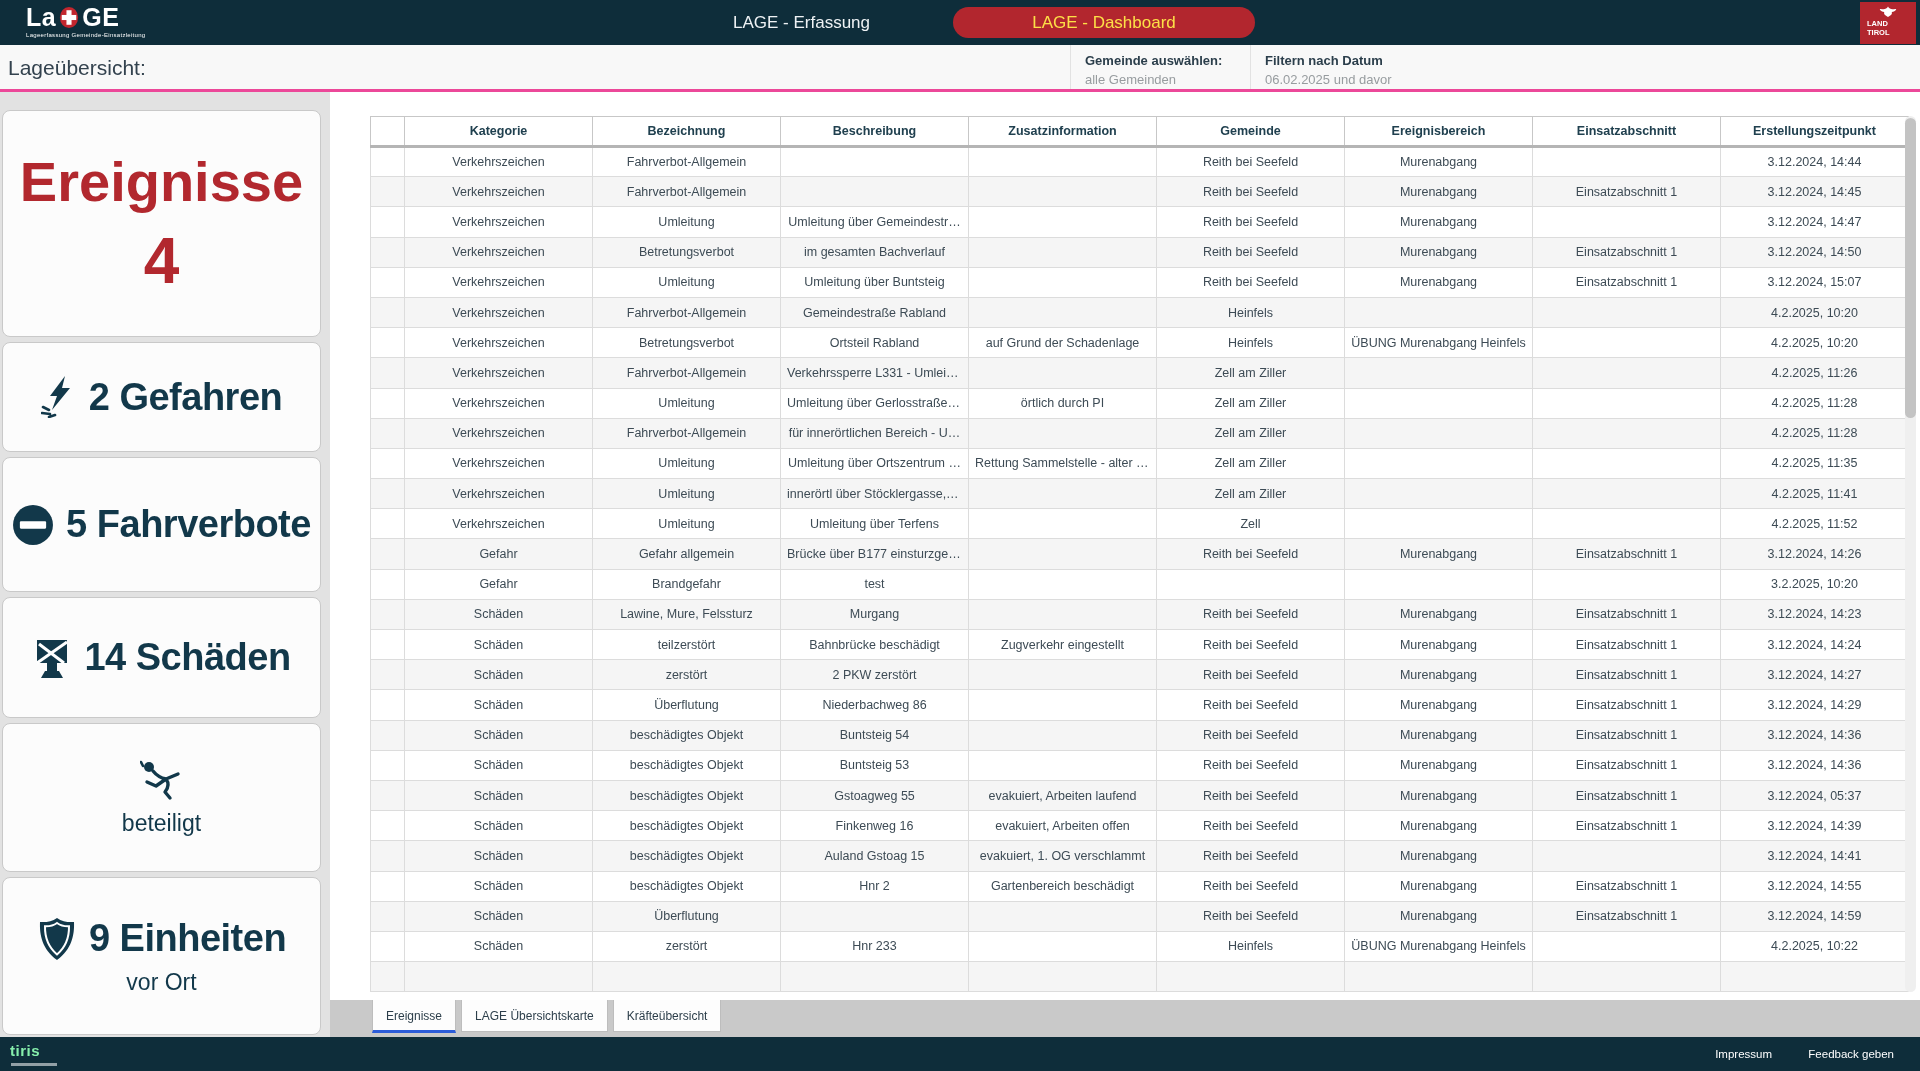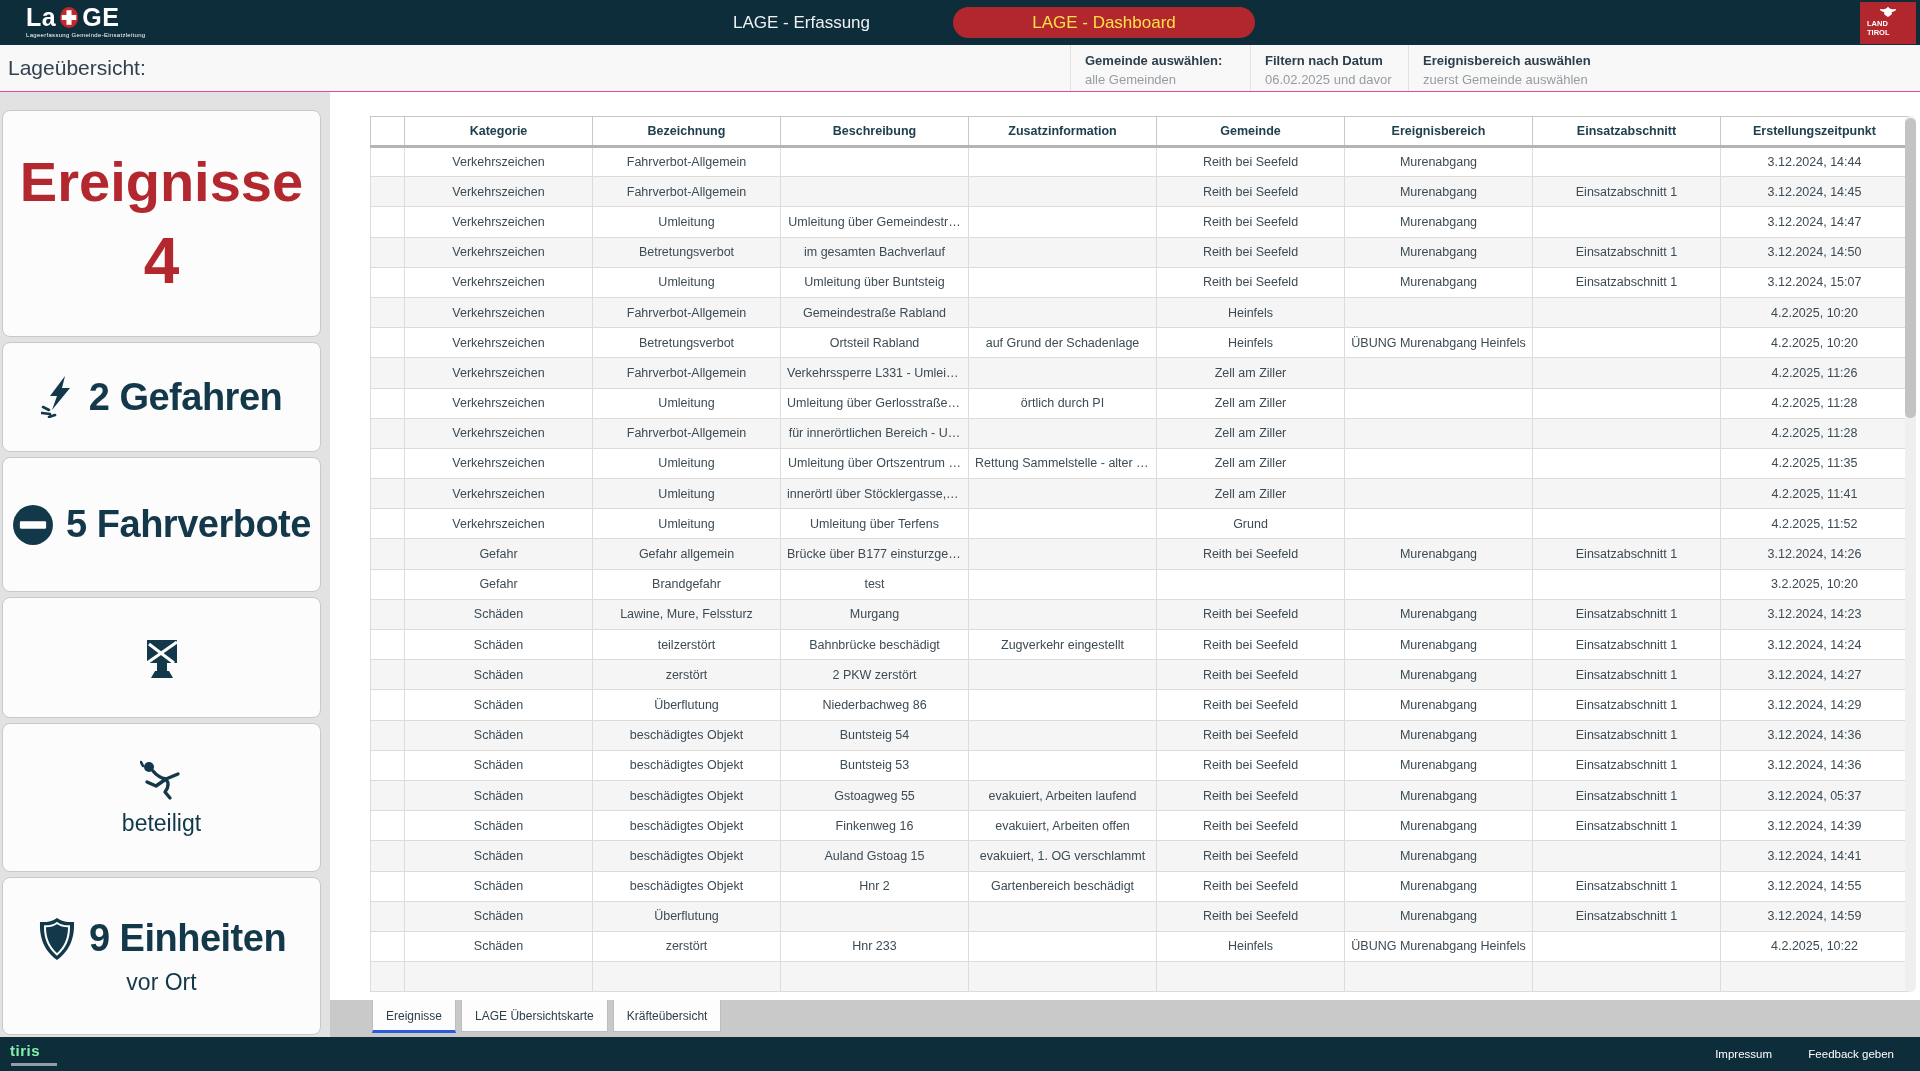--- a/index.html
+++ b/index.html
@@ -17,21 +17,21 @@
   .logo-main { display:flex; align-items:center; gap:2px; font-weight:bold; font-size:25px; line-height:26px; letter-spacing:.5px; }
   .logo-plus-svg { width:20px; height:23px; margin:0 1px; }
   .logo-caption { font-size:6px; letter-spacing:.3px; margin-top:2px; white-space:nowrap; }
   .nav-erfassung { position:absolute; left:733px; top:0; height:45px; line-height:45px; color:#eef2f4; font-size:17px; cursor:pointer; }
   .nav-pill { position:absolute; left:953px; top:7px; width:302px; height:31px; border-radius:16px; background:#b2262e; color:#fde047; font-size:17px; text-align:center; line-height:31px; cursor:pointer; }
   .land-tirol { position:absolute; right:4px; top:2px; width:56px; height:42px; background:#b2262e; color:#fff; display:flex; flex-direction:column; align-items:center; justify-content:flex-start; padding-top:3px; cursor:pointer; }
   .land-tirol .eagle { width:18px; height:13px; }
   .lt-text { font-size:7.5px; font-weight:bold; line-height:1.15; width:100%; padding-left:7px; margin-top:2px; }
 
   
-  .header { position:absolute; top:45px; left:0; right:0; height:47px; background:#f8f8f8; border-bottom:1px solid #ec4899; z-index:4; }
+  .header { position:absolute; top:45px; left:0; right:0; height:47px; background:#f8f8f8; border-bottom:3px solid #ec4899; z-index:4; }
   .page-title { position:absolute; left:8px; top:11px; font-size:21px; color:#33424e; }
   .filter { position:absolute; top:0; height:100%; padding:8px 0 0 14px; border-left:1px solid #e2e2e2; }
   .filter-g1 { left:1070px; width:180px; }
   .filter-g2 { left:1250px; width:158px; }
   .filter-g3 { left:1408px; width:180px; }
   .filter-label { font-size:13px; font-weight:bold; color:#2b3e4b; margin-bottom:4px; white-space:nowrap; cursor:pointer; }
   .filter-value { font-size:13px; color:#979c9f; white-space:nowrap; cursor:pointer; }
 
   
   .card { position:absolute; left:2px; width:319px; background:#fcfcfc; border:1px solid #c9c9c9; border-radius:8px; display:flex; flex-direction:column; align-items:center; justify-content:center; color:#12384a; }
@@ -109,24 +109,20 @@
   <div class="page-title">Lageübersicht:</div>
 
   <div class="filter filter-g1">
     <div class="filter-label">Gemeinde auswählen:</div>
     <div class="filter-value">alle Gemeinden</div>
   </div>
   <div class="filter filter-g2">
     <div class="filter-label">Filtern nach Datum</div>
     <div class="filter-value">06.02.2025 und davor</div>
   </div>
-  <div class="filter filter-g3">
-    <div class="filter-label">Ereignisbereich auswählen</div>
-    <div class="filter-value">zuerst Gemeinde auswählen</div>
-  </div>
 </div>
 
 <div class="card card-ereignisse">
   <div class="stat-title-red">Ereignisse</div>
   <div class="stat-value-red">4</div>
 </div>
 
 <div class="card card-gefahren">
   <div class="stat-line">
     <svg class="stat-icon" width="36" height="42" viewBox="0 0 36 42">
@@ -149,20 +145,21 @@
 
 <div class="card card-schaeden">
   <div class="stat-line">
     <svg class="stat-icon" width="40" height="42" viewBox="0 0 40 42">
       <rect x="5" y="3" width="30" height="23" fill="#12384a"></rect>
       <path d="M5 26 L35 5" stroke="#ffffff" stroke-width="3"></path>
       <path d="M7 7 L32 26" stroke="#ffffff" stroke-width="3"></path>
       <rect x="15" y="26" width="10" height="8" fill="#12384a"></rect>
       <path d="M13 34 L9 41 H31 L27 34 Z" fill="#12384a"></path>
     </svg>
+    <span class="stat-text">14 Schäden</span>
   </div>
 </div>
 
 <div class="card card-personen">
   <div class="stat-line">
     <svg class="stat-icon" width="44" height="44" viewBox="0 0 44 44">
       <circle cx="9" cy="9" r="5" fill="#12384a"></circle>
       <path d="M13 13 C17 18 21 20 26 21 L38 16 M26 21 C29 25 29 29 25 34 L30 40 M26 21 L16 28 L7 24" fill="none" stroke="#12384a" stroke-width="3.4" stroke-linecap="round" stroke-linejoin="round"></path>
       <path d="M3 8 L1 4" stroke="#12384a" stroke-width="2.6" stroke-linecap="round"></path>
     </svg>
@@ -339,21 +336,21 @@
           <td></td>
           <td></td>
           <td>4.2.2025, 11:41</td>
         </tr>
         <tr>
           <td></td>
           <td>Verkehrszeichen</td>
           <td>Umleitung</td>
           <td>Umleitung über Terfens</td>
           <td></td>
-          <td>Grund</td>
+          <td>Zell</td>
           <td></td>
           <td></td>
           <td>4.2.2025, 11:52</td>
         </tr>
         <tr>
           <td></td>
           <td>Gefahr</td>
           <td>Gefahr allgemein</td>
           <td>Brücke über B177 einsturzgef…</td>
           <td></td>

